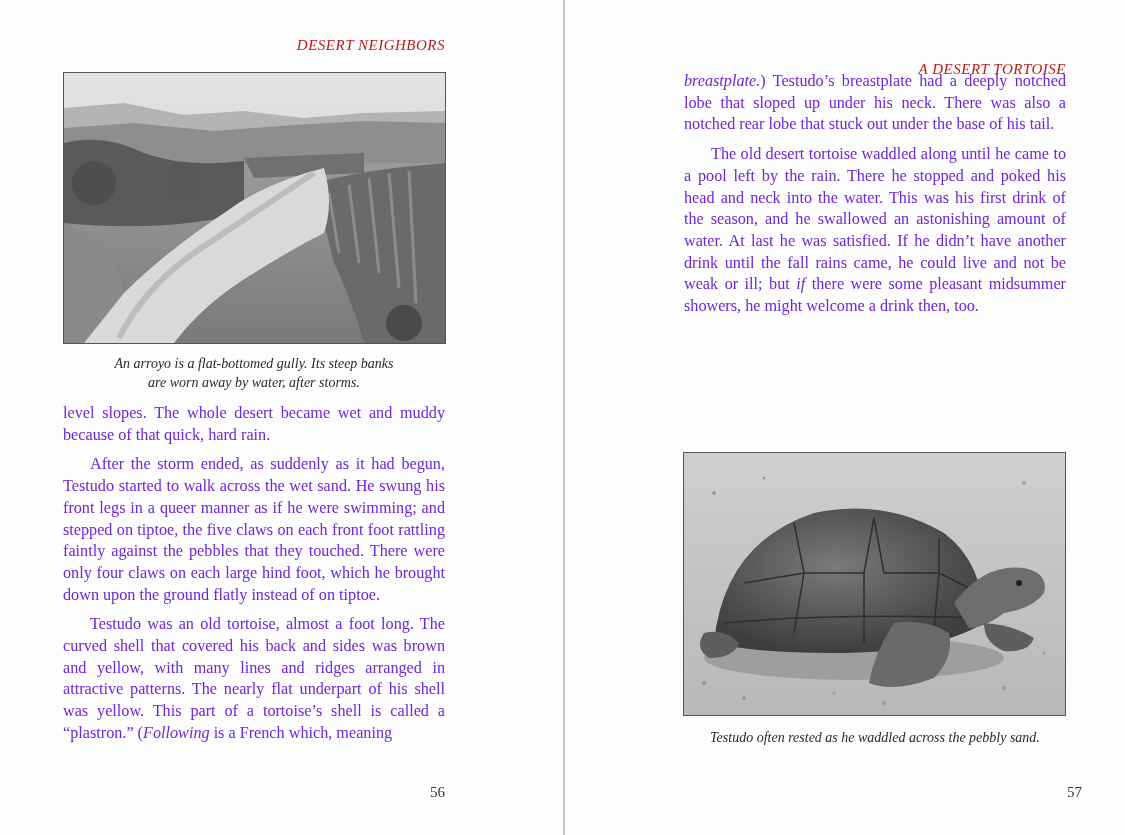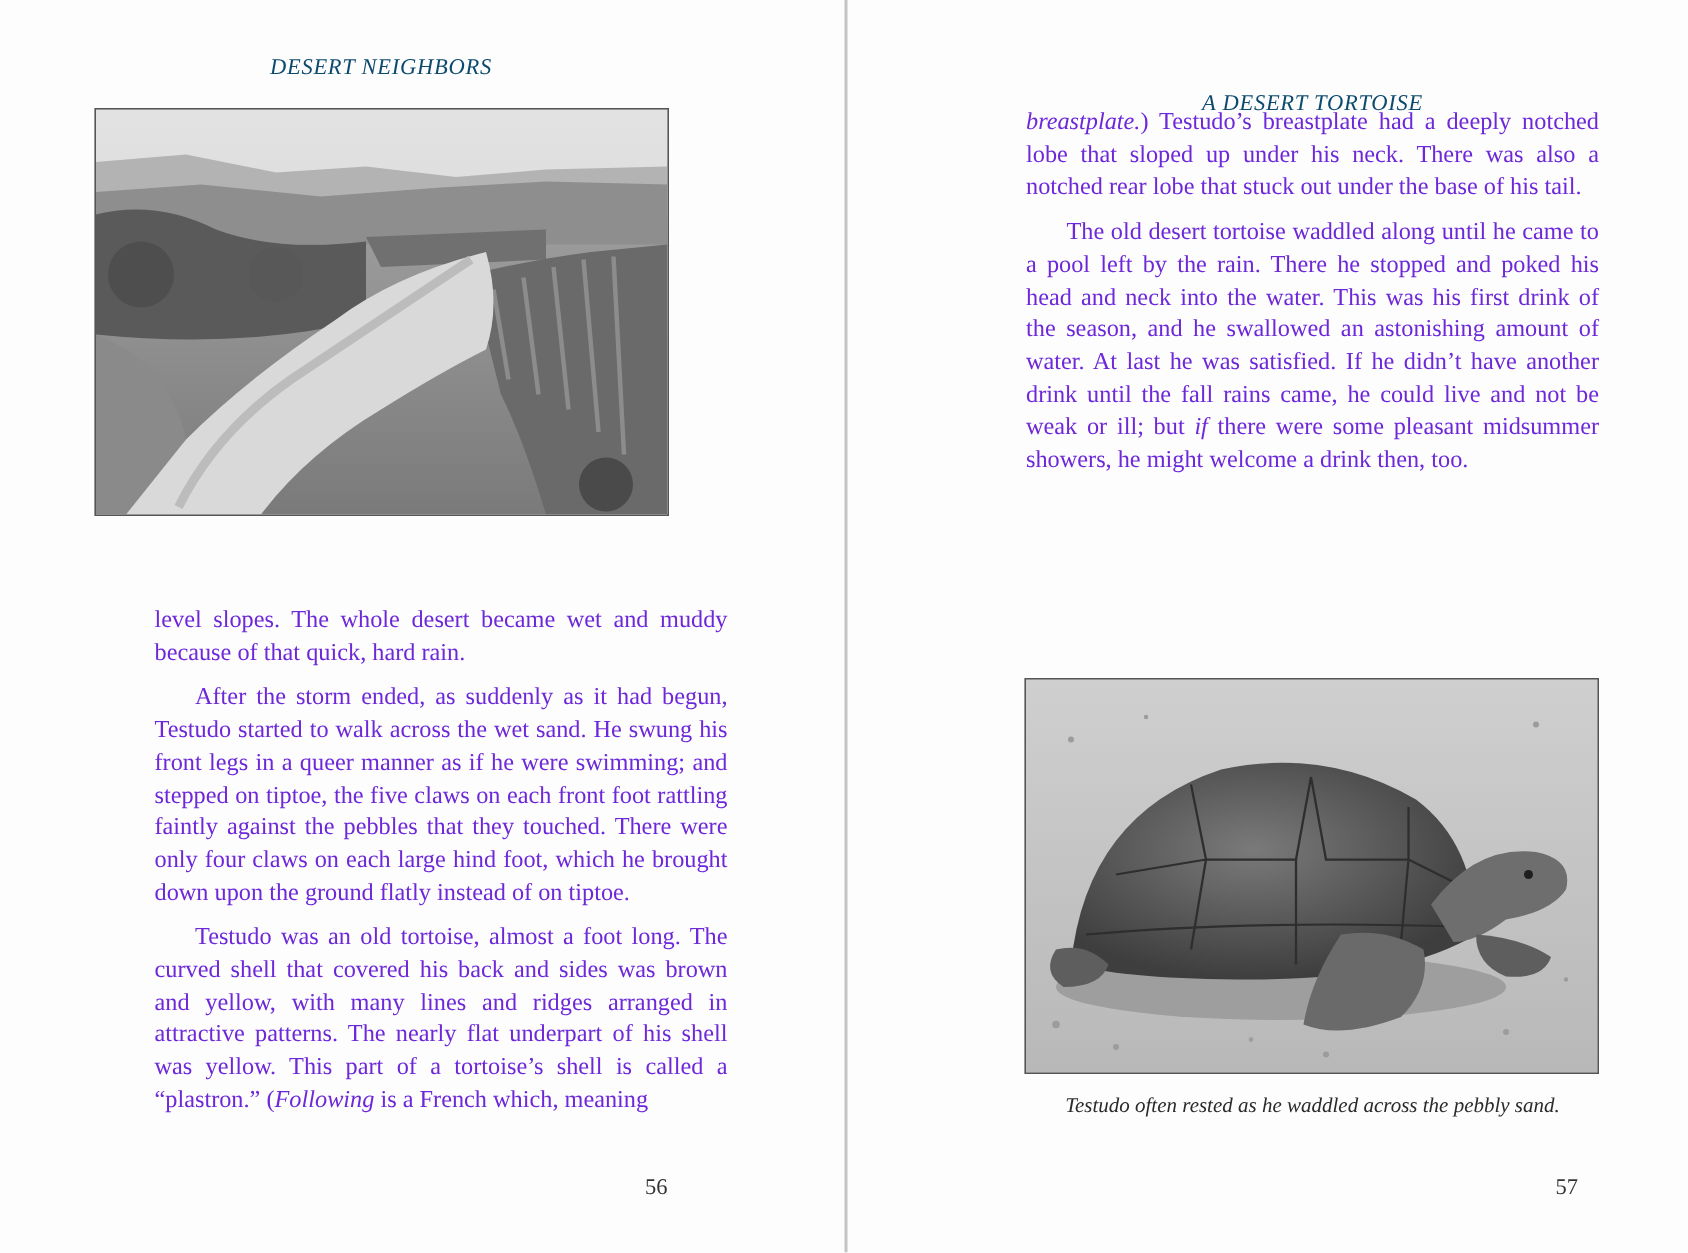--- a/index.html
+++ b/index.html
@@ -5,48 +5,48 @@
     html, body { margin: 0; padding: 0; }
     body {
       width: 1125px; height: 835px; background: #fdfdfd; position: relative; overflow: hidden;
       font-family: "DejaVu Serif", "Liberation Serif", serif; color: #2a2a2a;
     }
     .page { position: absolute; top: 0; height: 835px; }
     .page-left { left: 0; width: 563px; }
     .page-right { left: 565px; width: 560px; }
     .gutter { position: absolute; left: 563px; top: 0; width: 2px; height: 835px; background: #c4c4c4; }
     .running-head {
-      position: absolute; top: 37px; left: 0; width: 100%; text-align: center;
-      font-family: "Liberation Serif", serif; font-style: italic; font-size: 15px; letter-spacing: 0.5px; color: #0c4a6e;
+      position: absolute; top: 37px; left: 0; width: 100%; text-align: right;
+      font-family: "Liberation Serif", serif; font-style: italic; font-size: 15px; letter-spacing: 0.5px; color: #b91c1c;
     }
     .page-left .running-head { left: 63px; width: 382px; }
     .page-right .running-head { left: 119px; width: 382px; margin-top: 24px; }
     .text-block {
       position: absolute; font-family: "Liberation Serif", serif; font-size: 16.2px; line-height: 21.7px;
       text-align: justify; color: #6d28d9;
     }
     .text-block p { margin: 0; }
     .text-block p + p { margin-top: 8px; }
     .indent { text-indent: 27px; }
-    .left-text { left: 63px; width: 382px; top: 403px; margin-left: 40px; }
+    .left-text { left: 63px; width: 382px; top: 403px; }
     .right-text { left: 119px; width: 382px; top: 71px; }
     .figure { position: absolute; border: 1.5px solid #555; background: #bdbdbd; overflow: hidden; }
     .fig-arroyo { left: 63px; top: 72px; width: 381px; height: 270px; }
     .fig-tortoise { left: 118px; top: 452px; width: 381px; height: 262px; }
     .caption {
       position: absolute; text-align: center; font-family: "Liberation Serif", serif; font-style: italic;
       font-size: 14px; line-height: 19px; color: #2a2a2a;
     }
     .cap-arroyo { left: 63px; width: 382px; top: 354px; }
     .cap-tortoise { left: 119px; width: 382px; top: 728px; }
     .folio {
       position: absolute; top: 784px; text-align: right; font-family: "Liberation Serif", serif; font-size: 15px; color: #333;
     }
     .page-left .folio { left: 63px; width: 382px; }
-    .page-right .folio { left: 105px; width: 382px; }
+    .page-right .folio { left: 135px; width: 382px; }
     svg { display: block; }
     em { font-style: italic; }
   </style>
 </head>
 <body>
 
 <div class="page page-left">
   <div class="running-head">DESERT NEIGHBORS</div>
 
   <div class="figure fig-arroyo">
@@ -71,20 +71,24 @@
       <path d="M265 120 L275 180 M285 112 L295 190 M305 105 L315 200 M325 100 L335 215 M345 98 L352 230" stroke="#8c8c8c" stroke-width="3" fill="none"></path>
       <path d="M260 95 Q200 110 160 140 Q100 180 60 220 Q30 250 20 270 L110 270 Q140 230 190 200 Q230 175 260 160 Q270 130 260 95 Z" fill="#d9d9d9"></path>
       <path d="M250 100 Q190 140 130 180 Q80 215 55 265" stroke="#bcbcbc" stroke-width="6" fill="none"></path>
       <path d="M0 150 Q50 170 60 220 L20 270 L0 270 Z" fill="#8a8a8a"></path>
       <circle cx="340" cy="250" r="18" fill="#4a4a4a"></circle>
       <circle cx="30" cy="110" r="22" fill="#4e4e4e"></circle>
       <circle cx="120" cy="110" r="18" fill="#585858"></circle>
     </svg>
   </div>
 
+  <div class="caption cap-arroyo">
+    <div>An arroyo is a flat-bottomed gully. Its steep banks</div>
+    <div>are worn away by water, after storms.</div>
+  </div>
 
   <div class="text-block left-text">
     <p>level slopes. The whole desert became wet and muddy because of that quick, hard rain.</p>
     <p class="indent">After the storm ended, as suddenly as it had begun, Testudo started to walk across the wet sand. He swung his front legs in a queer manner as if he were swimming; and stepped on tiptoe, the five claws on each front foot rattling faintly against the pebbles that they touched. There were only four claws on each large hind foot, which he brought down upon the ground flatly instead of on tiptoe.</p>
     <p class="indent"><span>Testudo was an old tortoise, almost a foot long. The curved shell that covered his back and sides was brown and yellow, with many lines and ridges arranged in attractive patterns. The nearly flat underpart of his shell was yellow. This part of a tortoise’s shell is called a “plastron.” (</span><em>Following</em><span> is a French which, meaning</span></p>
   </div>
 
   <div class="folio">56</div>
 </div>
 

